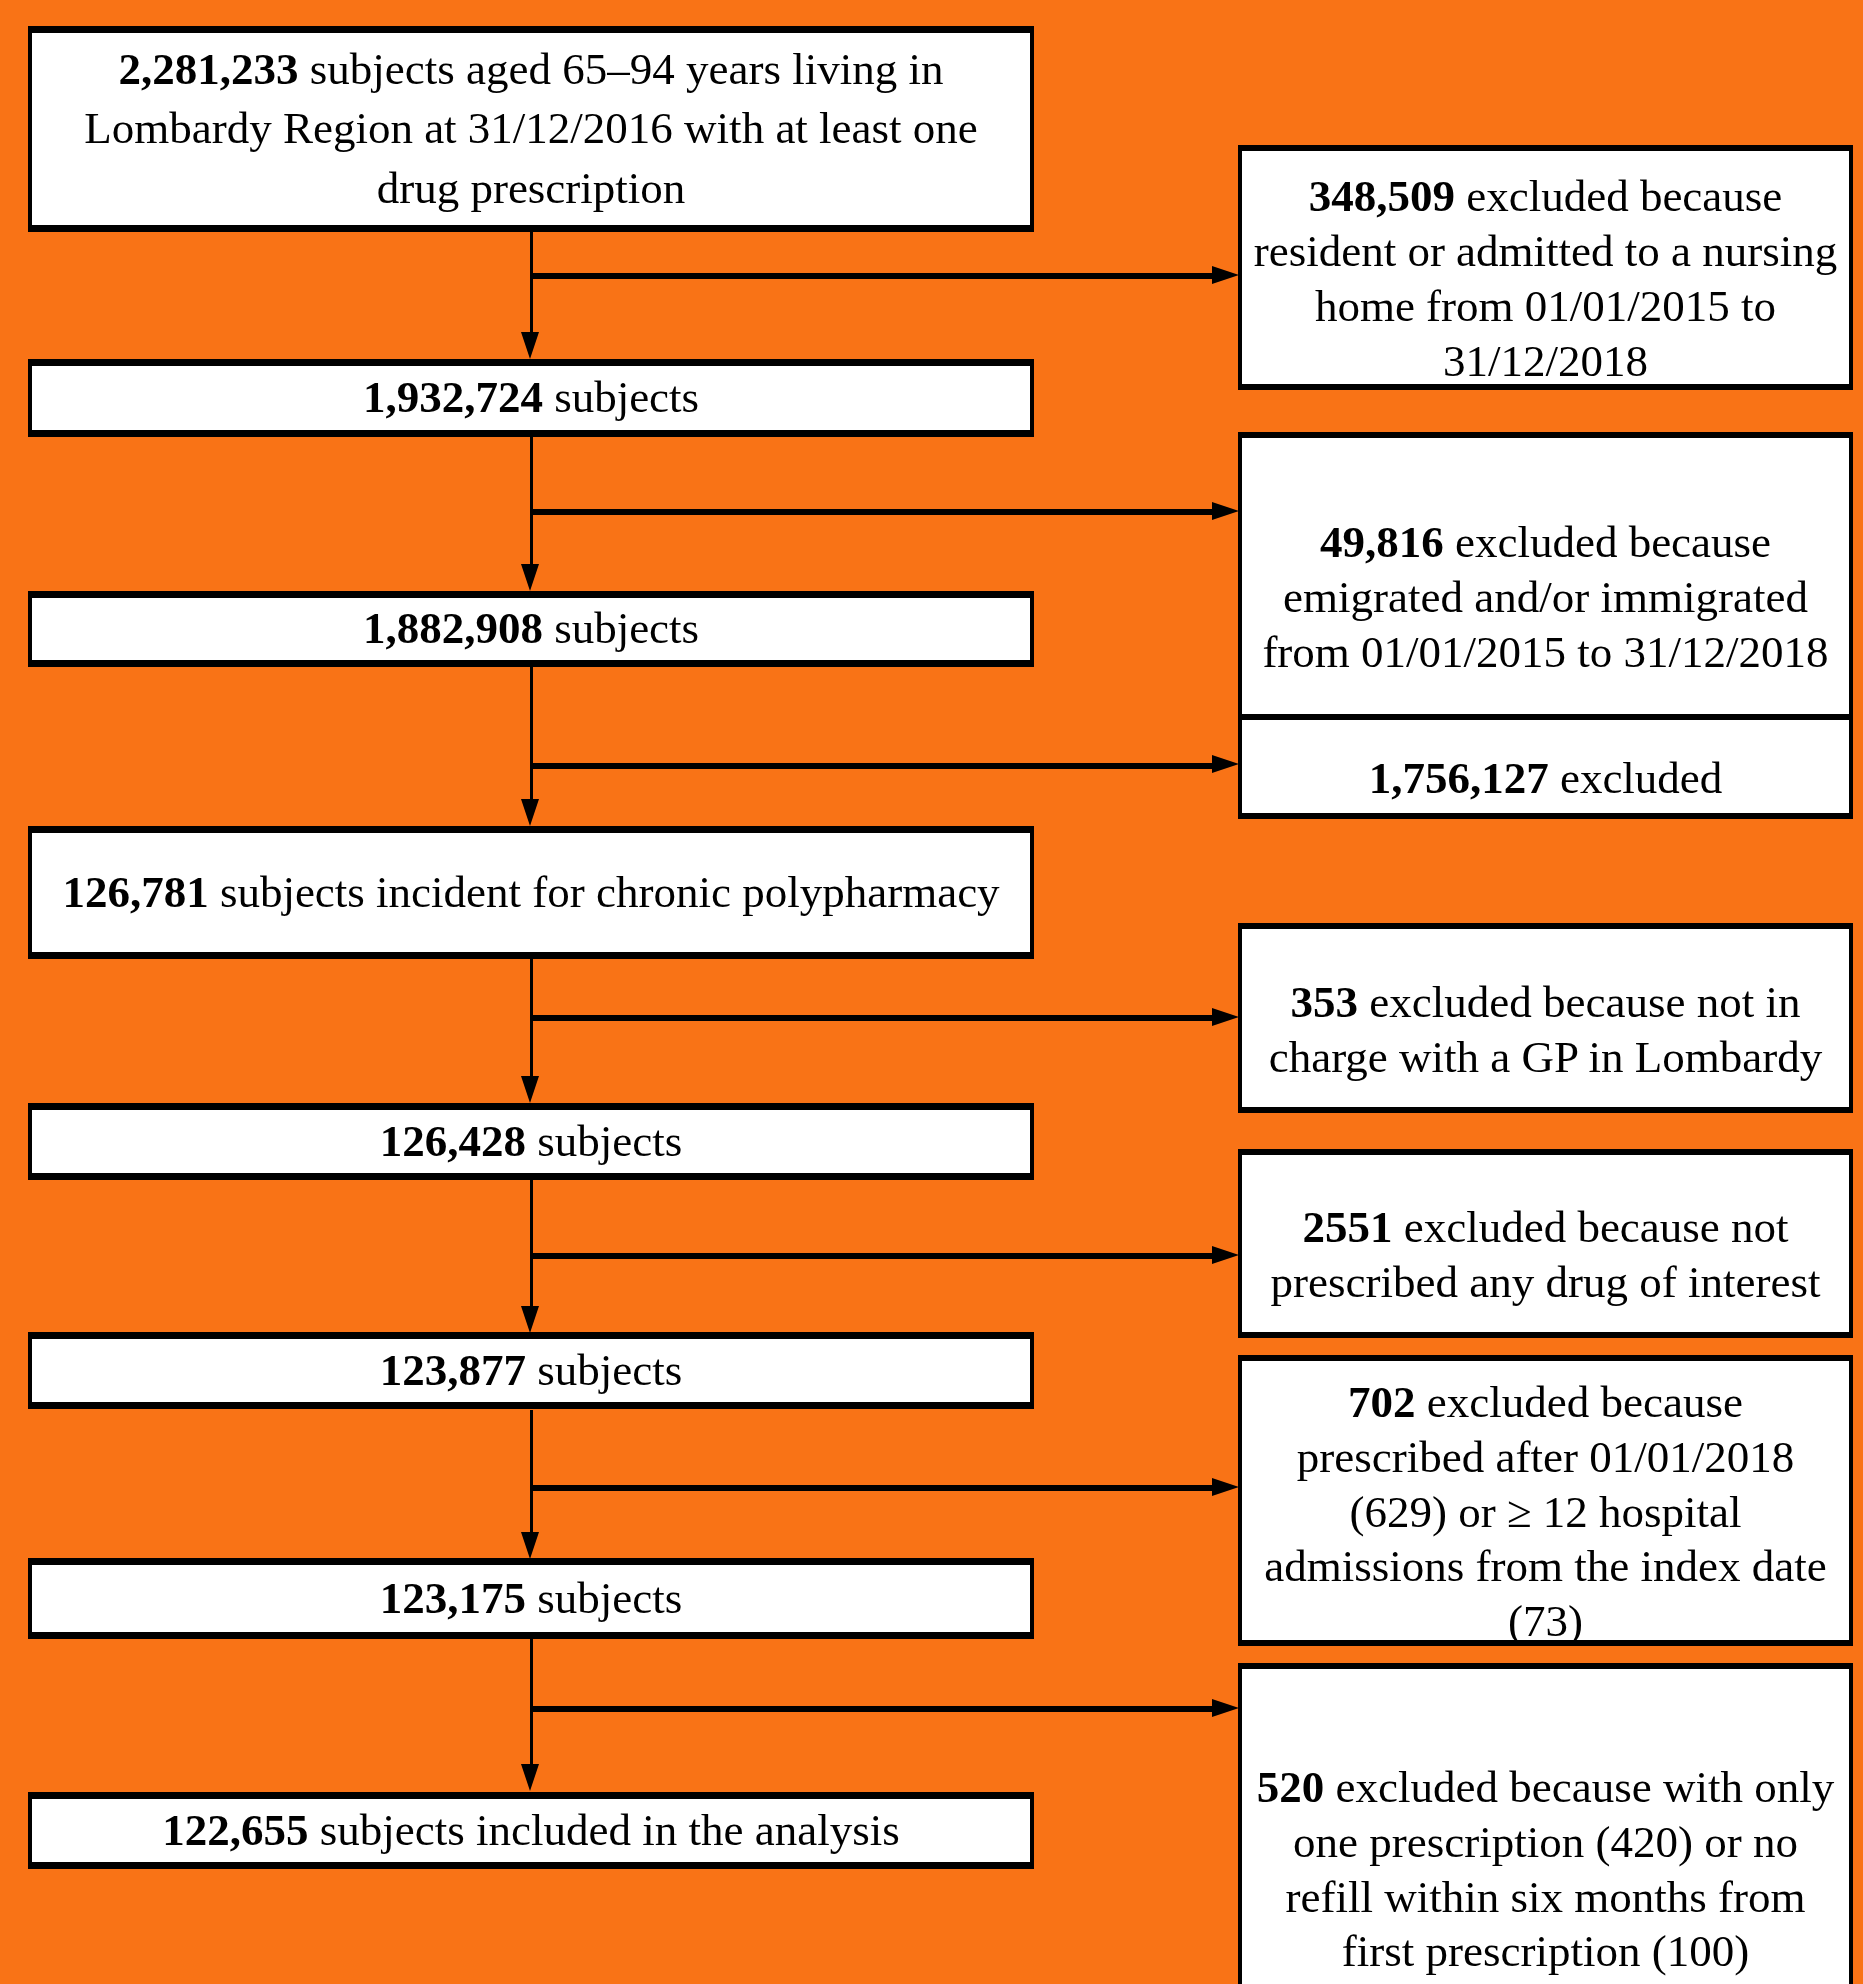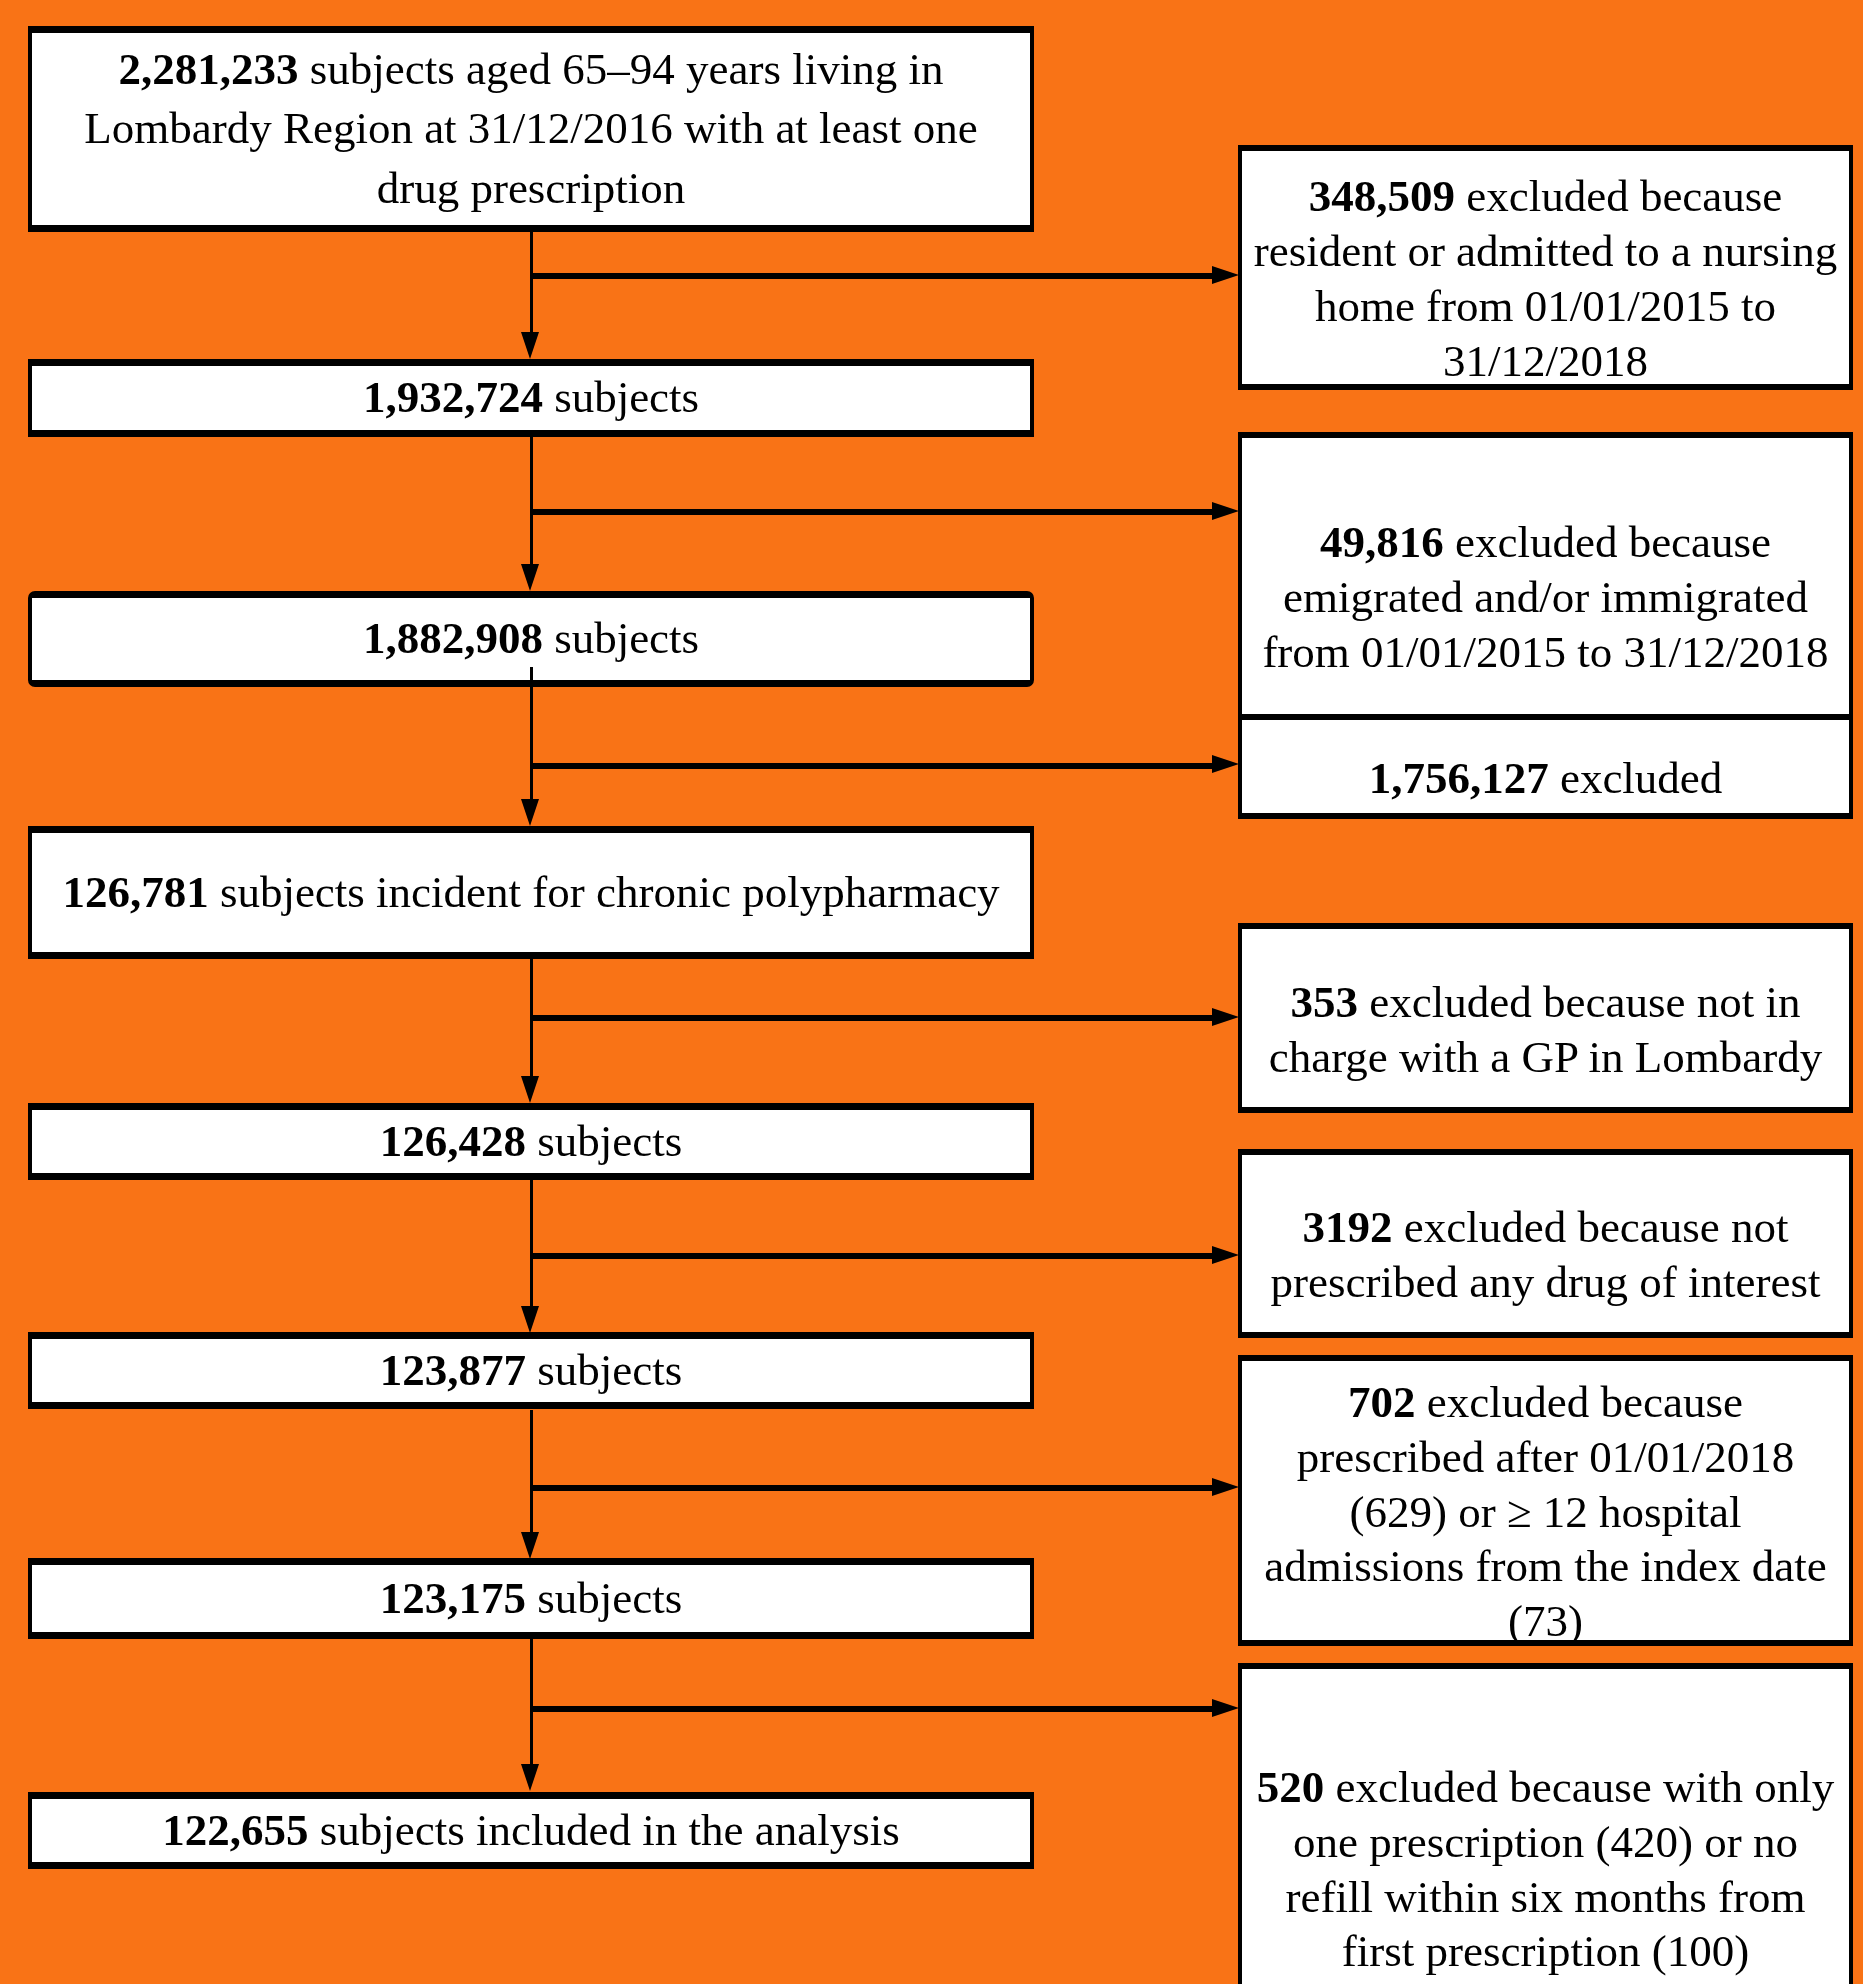--- a/index.html
+++ b/index.html
@@ -40,21 +40,21 @@
 <body>
 
 <div class="stage">
 
   <div class="box left" style="top:26px;height:206px;">
     <p class="t"><b class="n">2,281,233</b> <span>subjects aged 65–94 years living in Lombardy Region  at 31/12/2016 with at least one drug prescription</span></p>
   </div>
   <div class="box left" style="top:359px;height:78px;">
     <p class="t"><b class="n">1,932,724</b> <span>subjects</span></p>
   </div>
-  <div class="box left" style="top:591px;height:96px;border-radius:7px;">
+  <div class="box left" style="top:591px;height:76px;">
     <p class="t"><b class="n">1,882,908</b> <span>subjects</span></p>
   </div>
   <div class="box left" style="top:826px;height:133px;">
     <p class="t"><b class="n">126,781</b> <span>subjects incident for chronic polypharmacy</span></p>
   </div>
   <div class="box left" style="top:1103px;height:77px;">
     <p class="t"><b class="n">126,428</b> <span>subjects</span></p>
   </div>
   <div class="box left" style="top:1332px;height:77px;">
     <p class="t"><b class="n">123,877</b> <span>subjects</span></p>
@@ -72,21 +72,21 @@
   <div class="box right" style="top:432px;height:308px;">
     <p class="t"><b class="n">49,816</b> <span>excluded because emigrated and/or immigrated from 01/01/2015 to 31/12/2018</span></p>
   </div>
   <div class="box right" style="top:714px;height:105px;">
     <p class="t"><b class="n">1,756,127</b> <span>excluded</span></p>
   </div>
   <div class="box right" style="top:923px;height:190px;">
     <p class="t"><b class="n">353</b> <span>excluded because not in charge with a GP in Lombardy</span></p>
   </div>
   <div class="box right" style="top:1149px;height:189px;">
-    <p class="t"><b class="n">3192</b> <span>excluded because not prescribed any drug of interest</span></p>
+    <p class="t"><b class="n">2551</b> <span>excluded because not prescribed any drug of interest</span></p>
   </div>
   <div class="box right" style="top:1355px;height:291px;">
     <p class="t"><b class="n">702</b> <span>excluded because prescribed after 01/01/2018 (629) or ≥ 12 hospital admissions from the index date (73)</span></p>
   </div>
   <div class="box right" style="top:1663px;height:390px;">
     <p class="t"><b class="n">520</b> <span>excluded because with only one prescription (420) or no refill within six months from first prescription (100)</span></p>
   </div>
 
   <div class="vline" style="top:232px;height:102px;"></div>
   <div class="ahead-down" style="top:332px;"></div>

